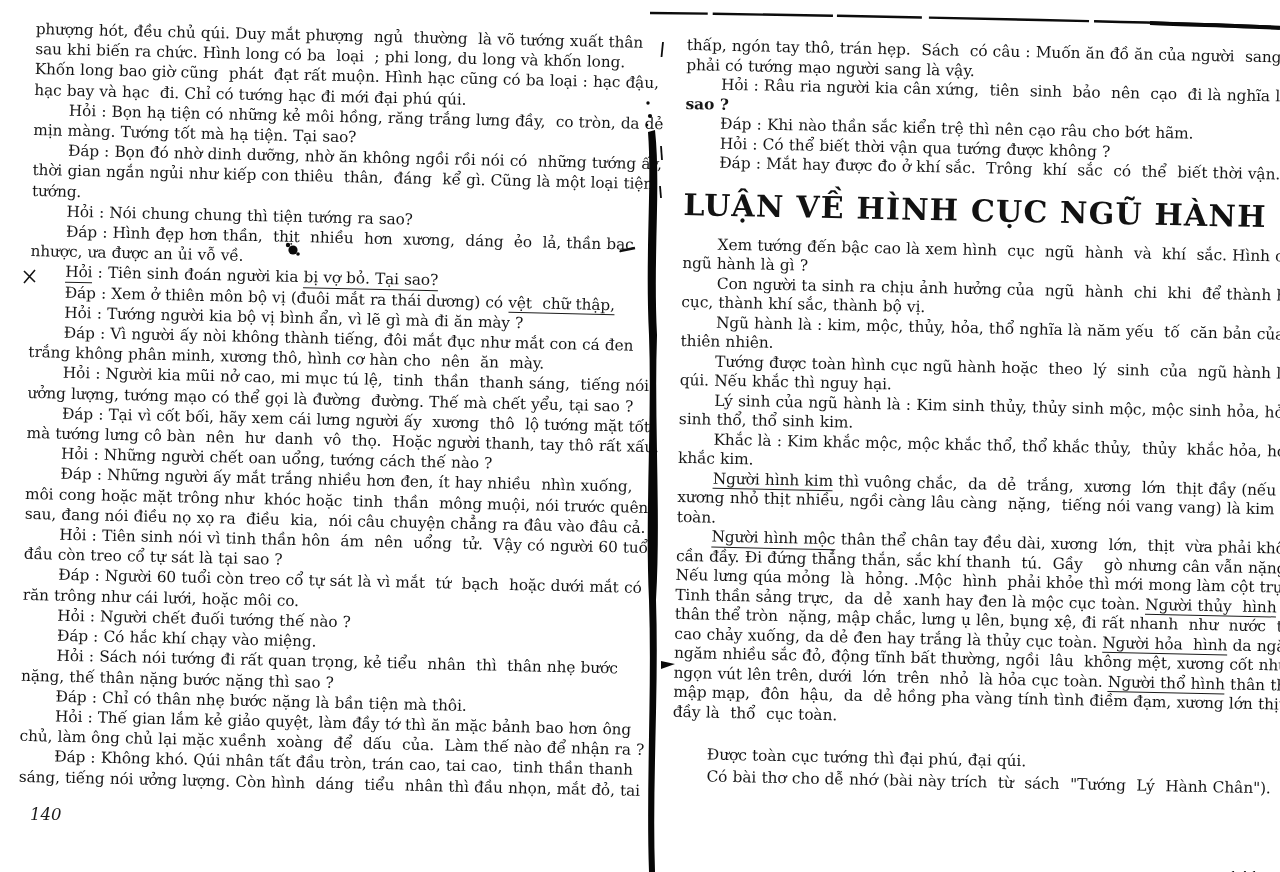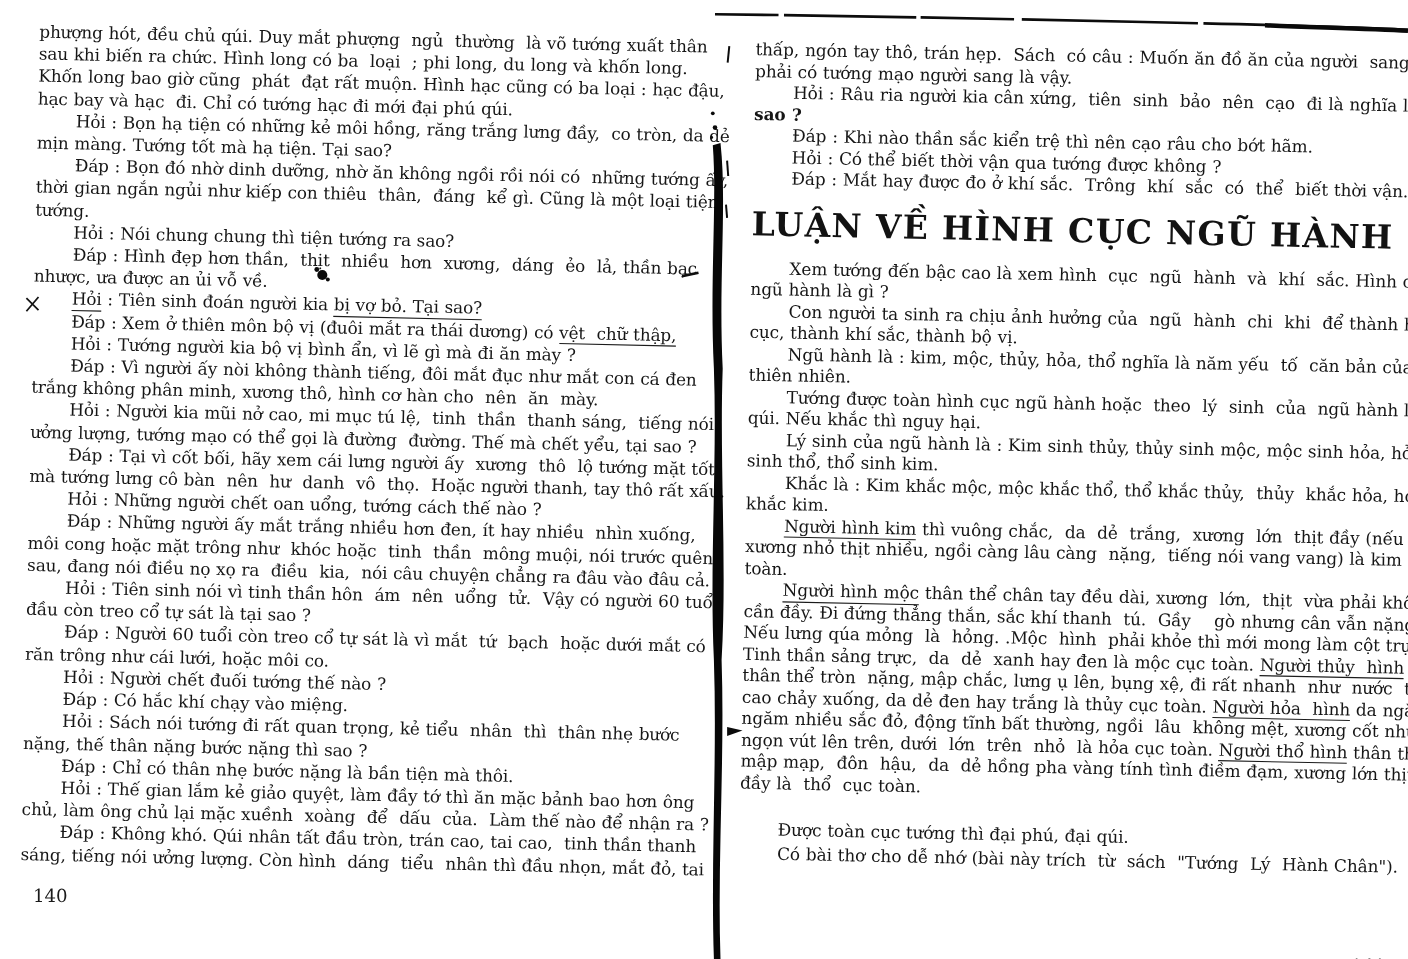--- a/index.html
+++ b/index.html
@@ -16,21 +16,21 @@
   .ind{padding-left:35px;}
   .u{border-bottom:1.6px solid #1b1b1b;padding-bottom:.5px;}
   .b{font-weight:bold;}
   .heading{
     font-size:30px;font-weight:600;letter-spacing:1.2px;margin:14px 0 13px 0;
     white-space:pre;font-family:"DejaVu Serif","Liberation Serif",serif;color:#121212;
   }
   .closing{margin-top:22px;}
   .closing .tline{line-height:21.5px;}
   .page-num{position:absolute;font-size:16.5px;color:#1a1a1a;}
-  #pn-left{left:30px;top:805px;}
+  #pn-left{left:30px;top:805px;font-style:italic;}
   #pn-right{left:1228px;top:833px;margin-top:36px;}
   .marks{position:absolute;left:0;top:0;pointer-events:none;}
 </style>
 </head>
 <body>
 
 <div class="page page-left">
   <div id="left-lines">
       <div class="tline"><span>phượng hót, đều chủ qúi. Duy mắt phượng  ngủ  thường  là võ tướng xuất thân</span></div>
       <div class="tline"><span>sau khi biến ra chức. Hình long có ba  loại  ; phi long, du long và khốn long.</span></div>

